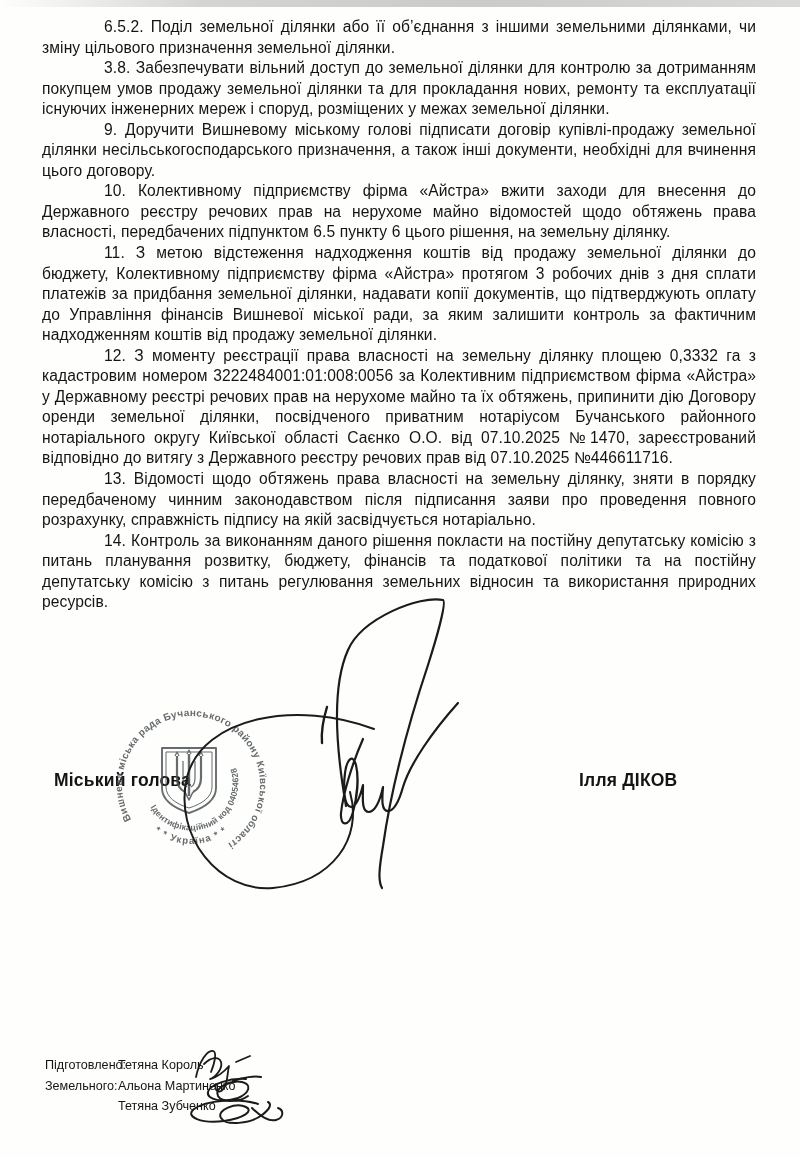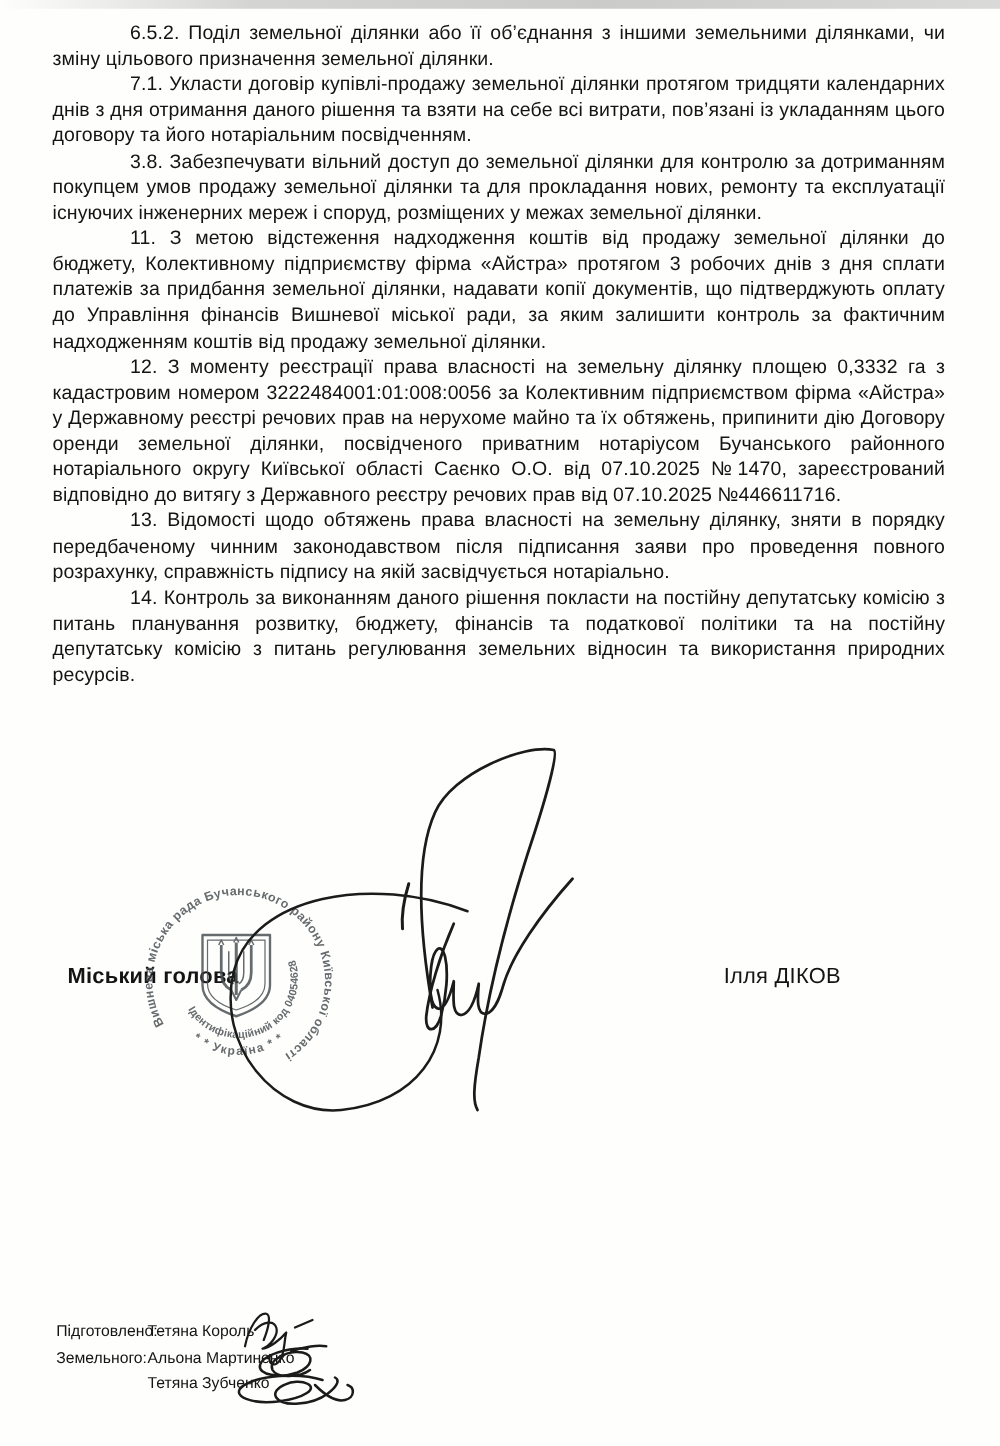--- a/index.html
+++ b/index.html
@@ -18,21 +18,21 @@
     font-size:15.6px;line-height:20.55px;text-align:justify;
     letter-spacing:.1px;
   }
   .doc-text p{margin:0;text-indent:62px;}
   .signatory-title{
     position:absolute;left:54px;top:770px;
     font-size:17.5px;font-weight:bold;letter-spacing:.2px;
   }
   .signatory-name{
     position:absolute;left:579px;top:770px;
-    font-size:17.5px;font-weight:normal;letter-spacing:.2px;
+    font-size:17.5px;font-weight:bold;letter-spacing:.2px;
   }
   .stamp{
     position:absolute;left:106px;top:700px;width:170px;height:170px;
     opacity:.84;color:#4a4f52;
   }
   .stamp text{fill:currentColor;font-family:"Liberation Sans","DejaVu Sans",sans-serif;font-weight:bold;}
   .ring-text{font-size:10px;letter-spacing:.4px;}
   .code-text{font-size:8.6px;letter-spacing:.2px;}
   .country-text{font-size:9.6px;letter-spacing:1.2px;}
   .sig-svg{position:absolute;pointer-events:none;color:#1b1b1b;}
@@ -47,22 +47,23 @@
 </style>
 </head>
 <body>
 
 <div class="page">
 
   <div class="scan-band"></div>
 
   <div class="doc-text">
     <p>6.5.2. Поділ земельної ділянки або її об’єднання з іншими земельними ділянками, чи зміну цільового призначення земельної ділянки.</p>
-    <p>7.1. Укласти договір купівлі-продажу земельної ділянки протягом тридцяти календарних днів з дня отримання даного рішення та взяти на себе всі витрати, пов’язані із укладанням цього договору та його нотаріальним посвідченням.</p>
     <p>3.8. Забезпечувати вільний доступ до земельної ділянки для контролю за дотриманням покупцем умов продажу земельної ділянки та для прокладання нових, ремонту та експлуатації існуючих інженерних мереж і споруд, розміщених у межах земельної ділянки.</p>
+    <p>9. Доручити Вишневому міському голові підписати договір купівлі-продажу земельної ділянки несільськогосподарського призначення, а також інші документи, необхідні для вчинення цього договору.</p>
+    <p>10. Колективному підприємству фірма «Айстра» вжити заходи для внесення до Державного реєстру речових прав на нерухоме майно відомостей щодо обтяжень права власності, передбачених підпунктом 6.5 пункту 6 цього рішення, на земельну ділянку.</p>
     <p>11. З метою відстеження надходження коштів від продажу земельної ділянки до бюджету, Колективному підприємству фірма «Айстра» протягом 3 робочих днів з дня сплати платежів за придбання земельної ділянки, надавати копії документів, що підтверджують оплату до Управління фінансів Вишневої міської ради, за яким залишити контроль за фактичним надходженням коштів від продажу земельної ділянки.</p>
     <p>12. З моменту реєстрації права власності на земельну ділянку площею 0,3332 га з кадастровим номером 3222484001:01:008:0056 за Колективним підприємством фірма «Айстра» у Державному реєстрі речових прав на нерухоме майно та їх обтяжень, припинити дію Договору оренди земельної ділянки, посвідченого приватним нотаріусом Бучанського районного нотаріального округу Київської області Саєнко О.О. від 07.10.2025 №1470, зареєстрований відповідно до витягу з Державного реєстру речових прав від 07.10.2025 №446611716.</p>
     <p>13. Відомості щодо обтяжень права власності на земельну ділянку, зняти в порядку передбаченому чинним законодавством після підписання заяви про проведення повного розрахунку, справжність підпису на якій засвідчується нотаріально.</p>
     <p>14. Контроль за виконанням даного рішення покласти на постійну депутатську комісію з питань планування розвитку, бюджету, фінансів та податкової політики та на постійну депутатську комісію з питань регулювання земельних відносин та використання природних ресурсів.</p>
   </div>
 
   <span class="signatory-title">Міський голова</span>
   <span class="signatory-name">Ілля ДІКОВ</span>
 
   <svg class="stamp" viewBox="0 0 170 170" style="color: rgb(74, 79, 82);">

